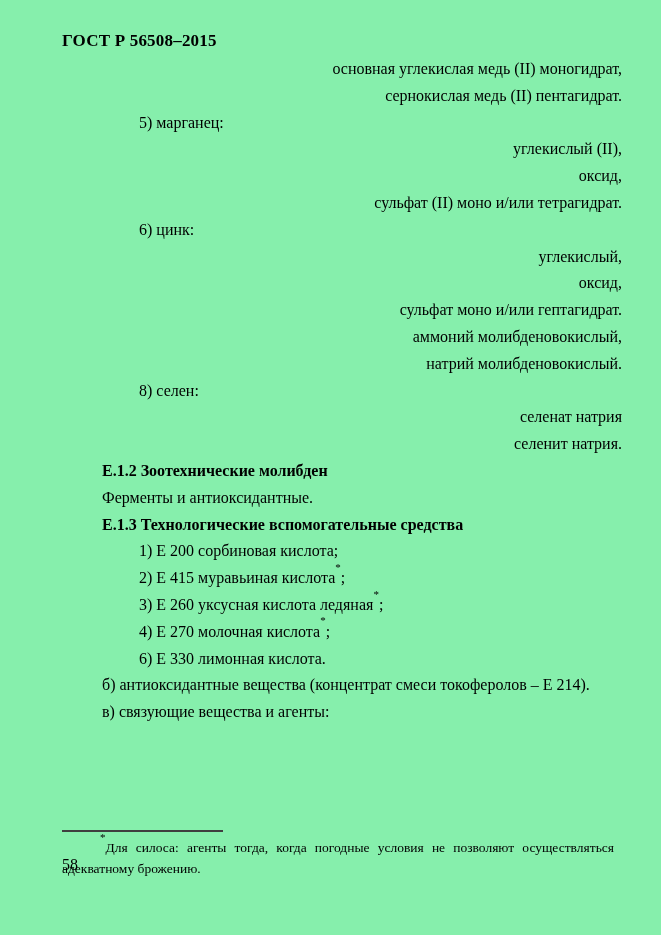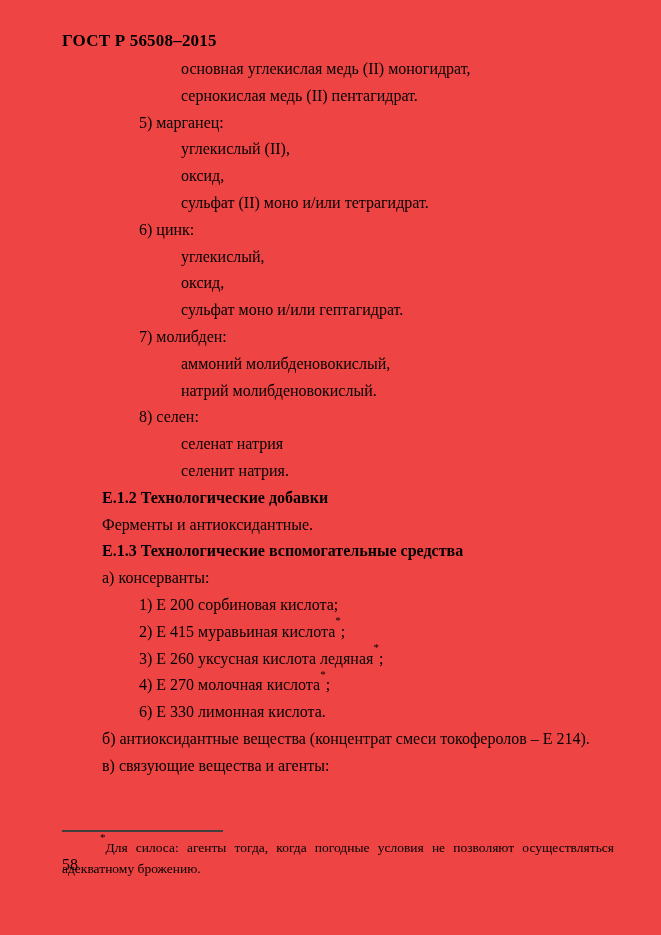--- a/index.html
+++ b/index.html
@@ -1,21 +1,21 @@
 <!DOCTYPE html>
 <html><head>
 <meta charset="utf-8">
 <style>
   html, body { margin: 0; padding: 0; background: #e8e8e8; }
   .page {
     position: relative;
     width: 661px;
     height: 935px;
     margin: 0 auto;
-    background: #ef4444;
+    background: #86efac;
     font-family: "Liberation Serif", "DejaVu Serif", serif;
     color: #000000;
     overflow: hidden;
   }
   .doc-header {
     position: absolute;
     left: 62px;
     top: 31px;
     font-size: 17px;
     font-weight: bold;
@@ -28,21 +28,21 @@
     width: 560px;
     font-size: 16px;
   }
   .line {
     line-height: 26.8px;
     height: 26.8px;
     white-space: nowrap;
   }
   .i1 { padding-left: 40px; }
   .i2 { padding-left: 77px; }
-  .i3 { padding-left: 119px; }
+  .i3 { padding-left: 119px; text-align: right; }
   .bold { font-weight: bold; }
   .line sup, .footnote sup {
     font-size: 11px;
     line-height: 0;
     position: relative;
     top: -6px;
   }
   .footnote-rule {
     position: absolute;
     left: 62px;
@@ -79,30 +79,28 @@
       <div class="line i3"><span>основная углекислая медь (II) моногидрат,</span></div>
       <div class="line i3"><span>сернокислая медь (II) пентагидрат.</span></div>
       <div class="line i2"><span>5) марганец:</span></div>
       <div class="line i3"><span>углекислый (II),</span></div>
       <div class="line i3"><span>оксид,</span></div>
       <div class="line i3"><span>сульфат (II) моно и/или тетрагидрат.</span></div>
       <div class="line i2"><span>6) цинк:</span></div>
       <div class="line i3"><span>углекислый,</span></div>
       <div class="line i3"><span>оксид,</span></div>
       <div class="line i3"><span>сульфат моно и/или гептагидрат.</span></div>
-      <div class="line i2"><span>7) молибден:</span></div>
       <div class="line i3"><span>аммоний молибденовокислый,</span></div>
       <div class="line i3"><span>натрий молибденовокислый.</span></div>
       <div class="line i2"><span>8) селен:</span></div>
       <div class="line i3"><span>селенат натрия</span></div>
       <div class="line i3"><span>селенит натрия.</span></div>
-      <div class="line i1 bold"><span>Е.1.2 Технологические добавки</span></div>
+      <div class="line i1 bold"><span>Е.1.2 Зоотехнические молибден</span></div>
       <div class="line i1"><span>Ферменты и антиоксидантные.</span></div>
       <div class="line i1 bold"><span>Е.1.3 Технологические вспомогательные средства</span></div>
-      <div class="line i1"><span>а) консерванты:</span></div>
       <div class="line i2"><span>1) Е 200 сорбиновая кислота;</span></div>
       <div class="line i2"><span>2) Е 415 муравьиная кислота</span><sup>*</sup><span>;</span></div>
       <div class="line i2"><span>3) Е 260 уксусная кислота ледяная</span><sup>*</sup><span>;</span></div>
       <div class="line i2"><span>4) Е 270 молочная кислота</span><sup>*</sup><span>;</span></div>
       <div class="line i2"><span>6) Е 330 лимонная кислота.</span></div>
       <div class="line i1"><span>б) антиоксидантные вещества (концентрат смеси токоферолов – Е 214).</span></div>
       <div class="line i1"><span>в) связующие вещества и агенты:</span></div>
     </div>
 
   <div class="footnote-rule"></div>

